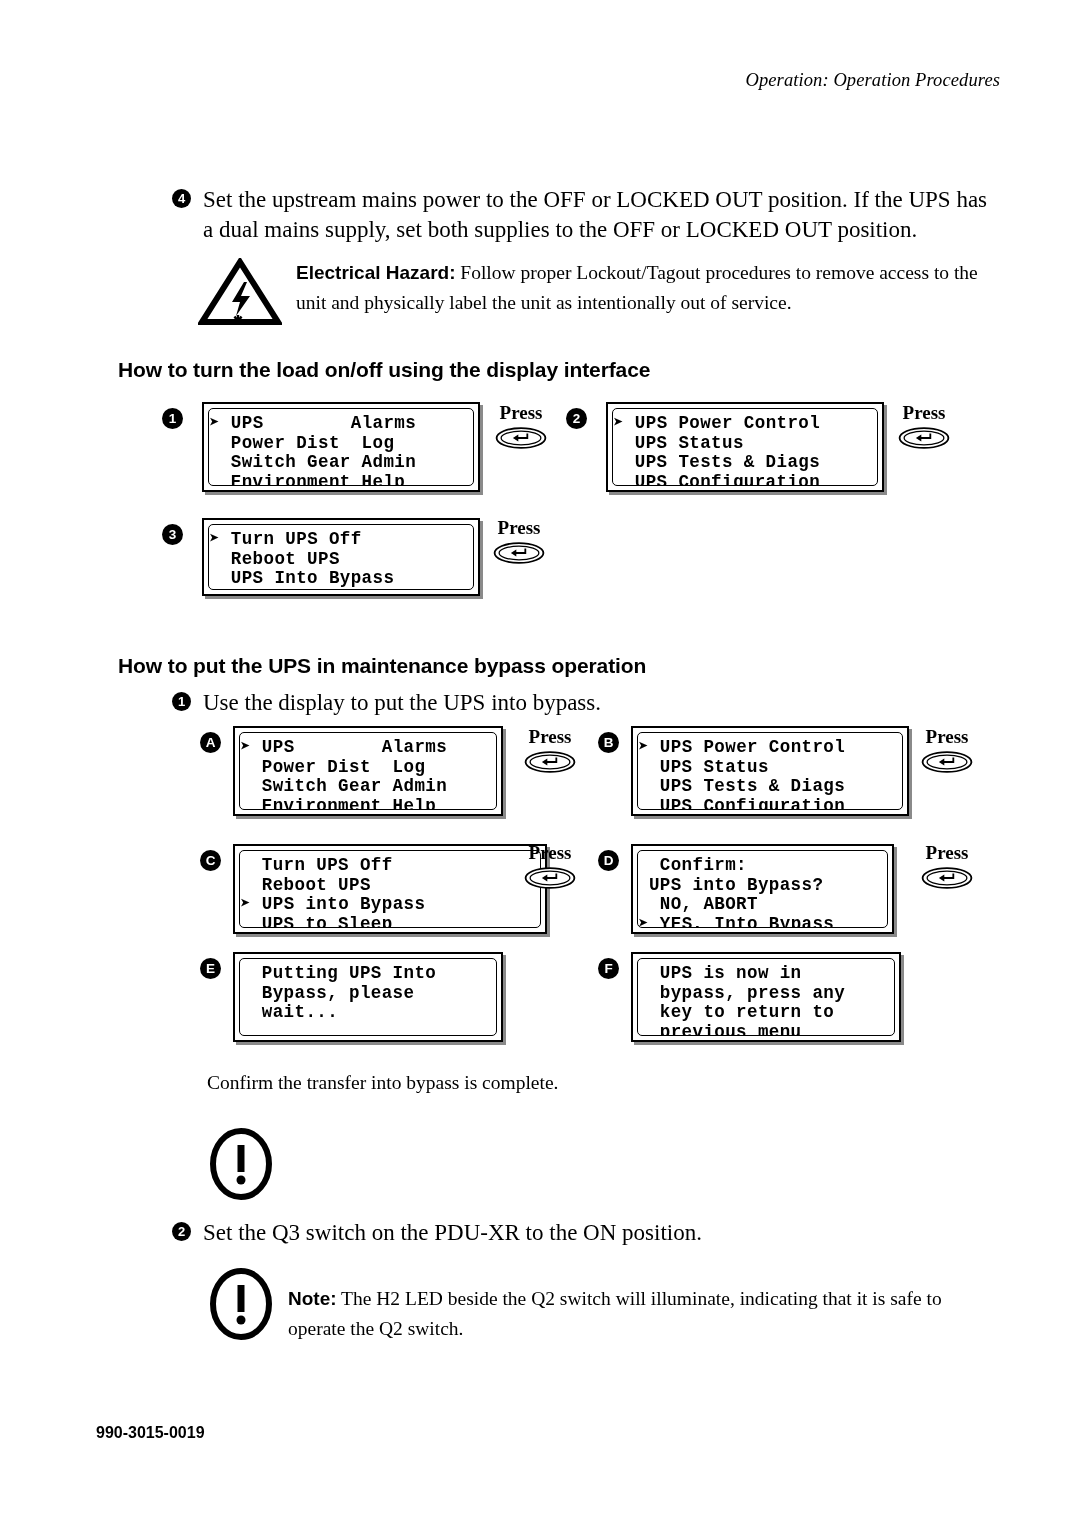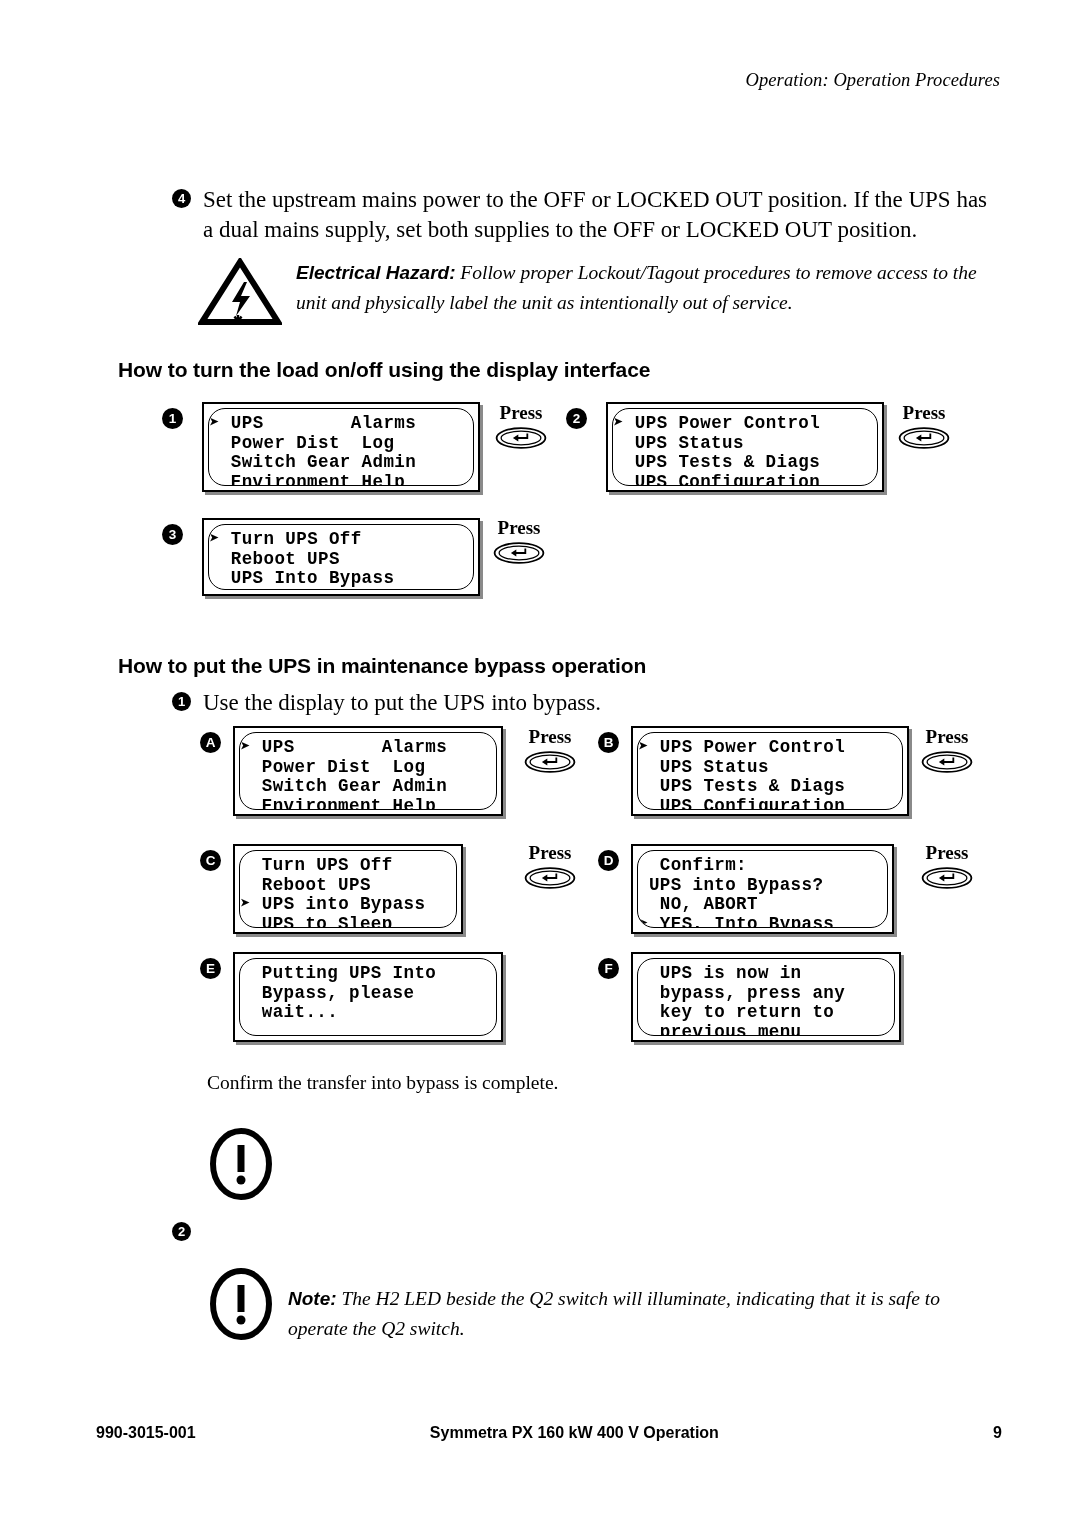--- a/index.html
+++ b/index.html
@@ -52,21 +52,20 @@
     font-size: 23px;
     line-height: 30px;
     margin-left: 12px;
   }
 
   
   .adm-block {
     position: absolute;
     display: flex;
     align-items: flex-start;
-    font-style: italic;
   }
   .adm-body {
     font-size: 19.5px;
     line-height: 30px;
   }
   .adm-lead {
     font-family: "Liberation Sans", sans-serif;
     font-weight: bold;
     font-size: 19px;
   }
@@ -110,21 +109,21 @@
     background: #ffffff;
     border: 2px solid #000;
     box-shadow: 3px 3px 0 0 #8a8a8a;
     box-sizing: border-box;
     padding: 4px;
   }
   .lcd-inner {
     width: 100%;
     height: 100%;
     border: 1.5px solid #000;
-    border-radius: 17px;
+    border-radius: 5px;
     box-sizing: border-box;
     background: #fff;
     padding: 5px 0 0 0;
     overflow: hidden;
   }
   .lcd-line {
     font-family: "Liberation Mono", monospace;
     font-size: 17.5px;
     font-weight: bold;
     line-height: 19.5px;
@@ -308,21 +307,21 @@
       <ellipse cx="31" cy="14" rx="27" ry="11" fill="#fff" stroke="#000" stroke-width="2"></ellipse>
       <ellipse cx="31" cy="14" rx="22" ry="7.5" fill="#fff" stroke="#000" stroke-width="1.4"></ellipse>
       <path d="M38 9 L38 14 L27 14" stroke="#000" stroke-width="2" fill="none"></path>
       <path d="M28 10 L22 14 L28 18 Z" fill="#000"></path>
     </svg>
   </div>
 </div>
 
 <div class="panel-group" style="left:200px; top:844px; width:360px; height:100px;">
   <div class="panel-label">C</div>
-  <div class="lcd-outer" style="left:33px; top:0; width:230px; height:90px;">
+  <div class="lcd-outer" style="left:33px; top:0; width:314px; height:90px;">
     <div class="lcd-inner">
       <div class="lcd-line">  Turn UPS Off</div>
       <div class="lcd-line">  Reboot UPS</div>
       <div class="lcd-line">➤ UPS into Bypass</div>
       <div class="lcd-line">  UPS to Sleep</div>
     </div>
   </div>
 </div>
 <div class="press-group" style="left:519px; top:842px; width:62px;">
   <div class="press-label">Press</div>
@@ -389,32 +388,32 @@
     <svg viewBox="0 0 66 72" width="66" height="72" aria-hidden="true">
       <ellipse cx="33" cy="36" rx="28" ry="33" fill="none" stroke="#000" stroke-width="6"></ellipse>
       <rect x="29.5" y="17" width="7" height="27" fill="#000"></rect>
       <circle cx="33" cy="52" r="4.5" fill="#000"></circle>
     </svg>
   </div>
 </div>
 
 <div class="step" style="left:172px; top:1218px; width:700px;">
   <div class="marker">2</div>
+  <div class="step-text">Set the Q3 switch on the PDU-XR to the ON position.</div>
 </div>
 
 <div class="adm-block" style="left:208px; top:1268px; width:795px;">
   <div class="note-icon">
     <svg viewBox="0 0 66 72" width="66" height="72" aria-hidden="true">
       <ellipse cx="33" cy="36" rx="28" ry="33" fill="none" stroke="#000" stroke-width="6"></ellipse>
       <rect x="29.5" y="17" width="7" height="27" fill="#000"></rect>
       <circle cx="33" cy="52" r="4.5" fill="#000"></circle>
     </svg>
   </div>
   <div class="adm-body" style="margin-left:14px; margin-top:16px;">
     <span class="adm-lead">Note:</span><span> The H2 LED beside the Q2 switch will illuminate, indicating that it is safe to operate the Q2 switch.</span>
   </div>
 </div>
 
 <div class="footer">
   <div class="footer-left">990-3015-001</div>
-  <div class="footer-center">Symmetra PX 160 kW 400 V Operation</div>
   <div class="footer-right">9</div>
 </div>
 
 </body></html>

